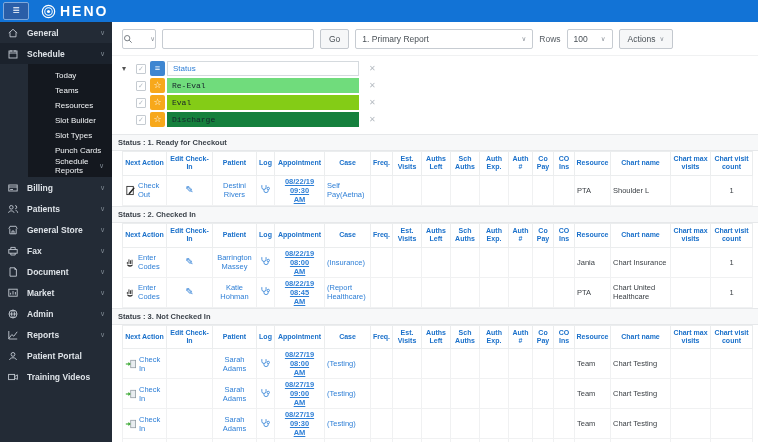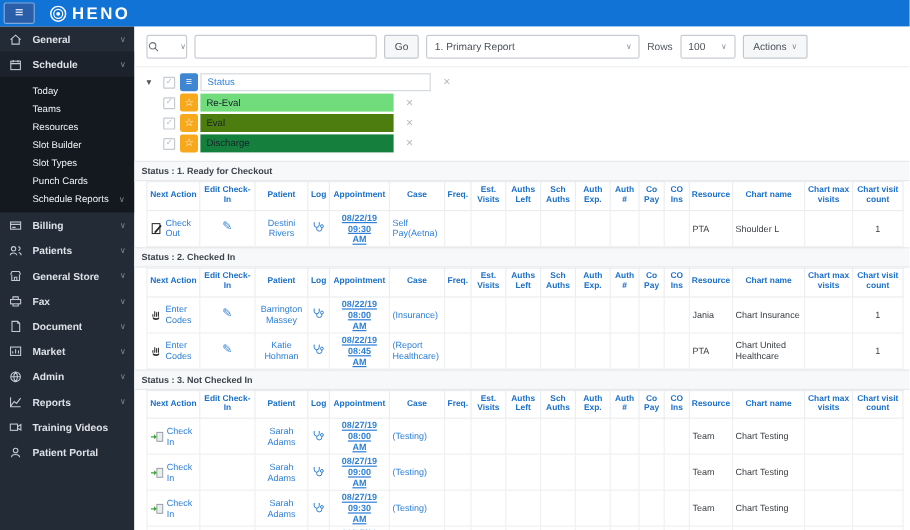--- a/index.html
+++ b/index.html
@@ -16,21 +16,21 @@
   .brand { display:flex; align-items:center; gap:4px; margin-left:12px; color:#fff;
            font-weight:bold; font-size:14px; letter-spacing:2px; }
   
   .sidebar { position:absolute; top:22px; left:0; width:112px; bottom:0; background:#232b36; color:#dde2e7; }
   .side-item { display:flex; align-items:center; height:21px; padding:0 7px; font-size:8.5px; cursor:pointer; }
   .side-item.active { background:#1b222c; }
   .side-ico { width:14px; height:12px; margin-right:6px; color:#c3cad2; flex:none; }
   .side-ico svg { display:block; }
   .side-lbl { flex:1; white-space:nowrap;font-weight:bold; }
   .side-chev { color:#7c8690; font-size:7px; }
-  .submenu { background:#14181f; padding:4px 0; }
+  .submenu { background:#14181f; padding:4px 0;margin-left:28px; }
   .sub-item { display:flex; align-items:center; height:15px; padding:0 8px 0 27px; font-size:8px; color:#f2f4f6; cursor:pointer; }
   .sub-item .side-chev { margin-left:auto; }
   
   .main { position:absolute; top:22px; left:112px; right:0; bottom:0; background:#fff; overflow:hidden; }
   .toolbar { display:flex; align-items:center; gap:6px; padding:7px 10px 6px 10px; border-bottom:1px solid #f0f1f2; }
   .search-btn { width:34px; height:20px; border:1px solid #c7ccd2; border-radius:2px; background:#fff;
                 display:flex; align-items:center; justify-content:center; gap:2px; cursor:pointer; }
   .search-input { width:152px; height:20px; border:1px solid #c7ccd2; border-radius:2px; padding:0 4px; font-size:9px; }
   .btn { height:20px; padding:0 8px; border:1px solid #c3c8ce; border-radius:2px; background:#f6f7f8;
          font-size:8.5px; color:#4a5157; font-family:"Liberation Sans",sans-serif; cursor:pointer;
@@ -48,21 +48,21 @@
   .filter-row.chip-row { padding-left:14px; }
   .caret { width:14px; font-size:8px; color:#555; cursor:pointer; }
   .cb { width:10px; height:10px; border:1px solid #c5cbd1; border-radius:1px; background:#fff;
         color:#b4bcc4; font-size:7px; line-height:8px; text-align:center; margin-right:4px; cursor:pointer; flex:none; }
   .sq-btn { width:15px; height:15px; border-radius:2px; color:#fff; font-size:9px; line-height:15px;
             text-align:center; margin-right:2px; cursor:pointer; flex:none; }
   .group-btn { background:#3e86d1; }
   .star-btn { background:#f7a81b; }
   .status-box { width:192px; height:15px; line-height:13px; background:#fff; border:1px solid #d5dade;
                 color:#2e7fd6; font-size:8px; padding-left:5px; cursor:pointer; }
-  .chip { width:161px; height:15px; line-height:15px; color:#17222c; font-size:8px; padding-left:5px; cursor:pointer; }
+  .chip { width:192px; height:15px; line-height:15px; color:#17222c; font-size:8px; padding-left:5px; cursor:pointer;font-family:Liberation Mono, monospace; }
   .close-x { margin-left:10px; color:#b6bcc2; font-size:8px; cursor:pointer; }
   
   .section-title { background:#f7f8f9; border-top:1px solid #e6e8ea; border-bottom:1px solid #e6e8ea;
                    padding:3px 6px; font-size:7.5px; font-weight:bold; color:#3c434b; }
   table { border-collapse:collapse; table-layout:fixed; margin:0 6px 0 10px; width:630px; }
   th { border:1px solid #ebedee; background:#fff; color:#1a70ca; font-size:7px; font-weight:bold;
        padding:3px 1px; text-align:center; line-height:1.2; }
   td { border:1px solid #f0f1f2; color:#3a3f44; font-size:7.5px; padding:1px 2px; text-align:center;
        vertical-align:middle; line-height:1.2; }
   tr.s12 td { height:22px; }
@@ -209,34 +209,34 @@
         <svg width="12" height="12" viewBox="0 0 12 12">
           <path d="M1.8 9.6 L4.8 5.6 L6.8 7.2 L10.2 2.8 M1.8 2 V10 H10.2" fill="none" stroke="#c3cad2" stroke-width="0.9"></path>
         </svg>
       </span>
       <span class="side-lbl">Reports</span>
       <span class="side-chev">∨</span>
     </div>
     <div class="side-item">
       <span class="side-ico">
         <svg width="12" height="12" viewBox="0 0 12 12">
+          <circle cx="6" cy="4.4" r="1.9" fill="none" stroke="#c3cad2" stroke-width="0.9"></circle>
+          <path d="M2.6 10 c0-3 6.8-3 6.8 0" fill="none" stroke="#c3cad2" stroke-width="0.9"></path>
+        </svg>
+      </span>
+      <span class="side-lbl">Patient Portal</span>
+    </div>
+    <div class="side-item">
+      <span class="side-ico">
+        <svg width="12" height="12" viewBox="0 0 12 12">
           <rect x="1.6" y="3.4" width="6" height="5.2" fill="none" stroke="#c3cad2" stroke-width="0.9"></rect>
           <path d="M7.6 5.6 L10.4 3.8 V8.4 L7.6 6.8" fill="none" stroke="#c3cad2" stroke-width="0.9"></path>
         </svg>
       </span>
       <span class="side-lbl">Training Videos</span>
-    </div>
-    <div class="side-item">
-      <span class="side-ico">
-        <svg width="12" height="12" viewBox="0 0 12 12">
-          <circle cx="6" cy="4.4" r="1.9" fill="none" stroke="#c3cad2" stroke-width="0.9"></circle>
-          <path d="M2.6 10 c0-3 6.8-3 6.8 0" fill="none" stroke="#c3cad2" stroke-width="0.9"></path>
-        </svg>
-      </span>
-      <span class="side-lbl">Patient Portal</span>
     </div>
   </aside>
 
 <div class="main">
   <div class="toolbar">
     <div class="search-btn">
       <span style="display:inline-flex">
         <svg width="10" height="10" viewBox="0 0 12 12">
             <circle cx="5" cy="5" r="3.2" fill="none" stroke="#6b7publi278" stroke-width="1.1"></circle>
             <circle cx="5" cy="5" r="3.2" fill="none" stroke="#6b7278" stroke-width="1.1"></circle>
@@ -273,21 +273,21 @@
     <div id="filter-rows">
         <div class="filter-row chip-row">
           <span class="cb">✓</span>
           <span class="sq-btn star-btn">☆</span>
           <span class="chip" style="background:#70dc7c">Re-Eval</span>
           <span class="close-x">✕</span>
         </div>
         <div class="filter-row chip-row">
           <span class="cb">✓</span>
           <span class="sq-btn star-btn">☆</span>
-          <span class="chip" style="background:#4d7c0f">Eval</span>
+          <span class="chip" style="background:#84cc16">Eval</span>
           <span class="close-x">✕</span>
         </div>
         <div class="filter-row chip-row">
           <span class="cb">✓</span>
           <span class="sq-btn star-btn">☆</span>
           <span class="chip" style="background:#15803d">Discharge</span>
           <span class="close-x">✕</span>
         </div>
       </div>
   </div>

